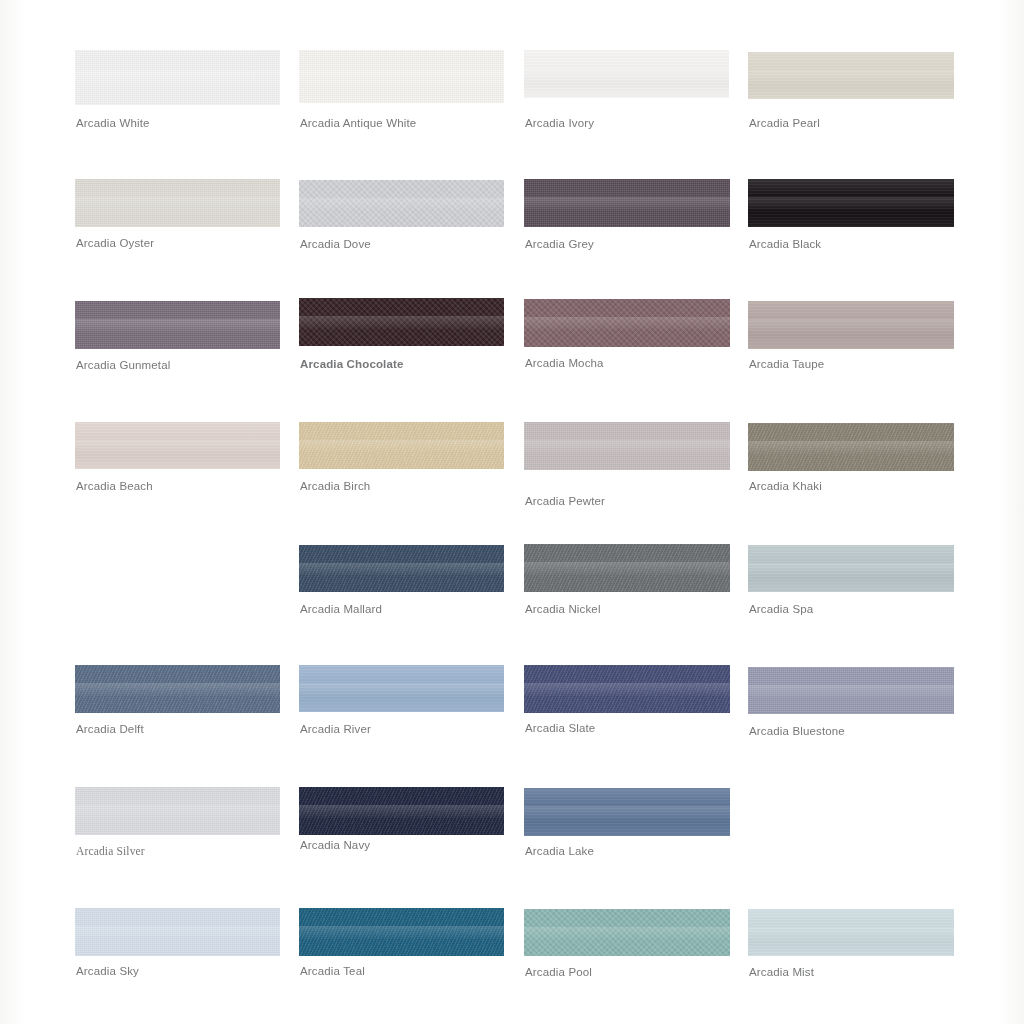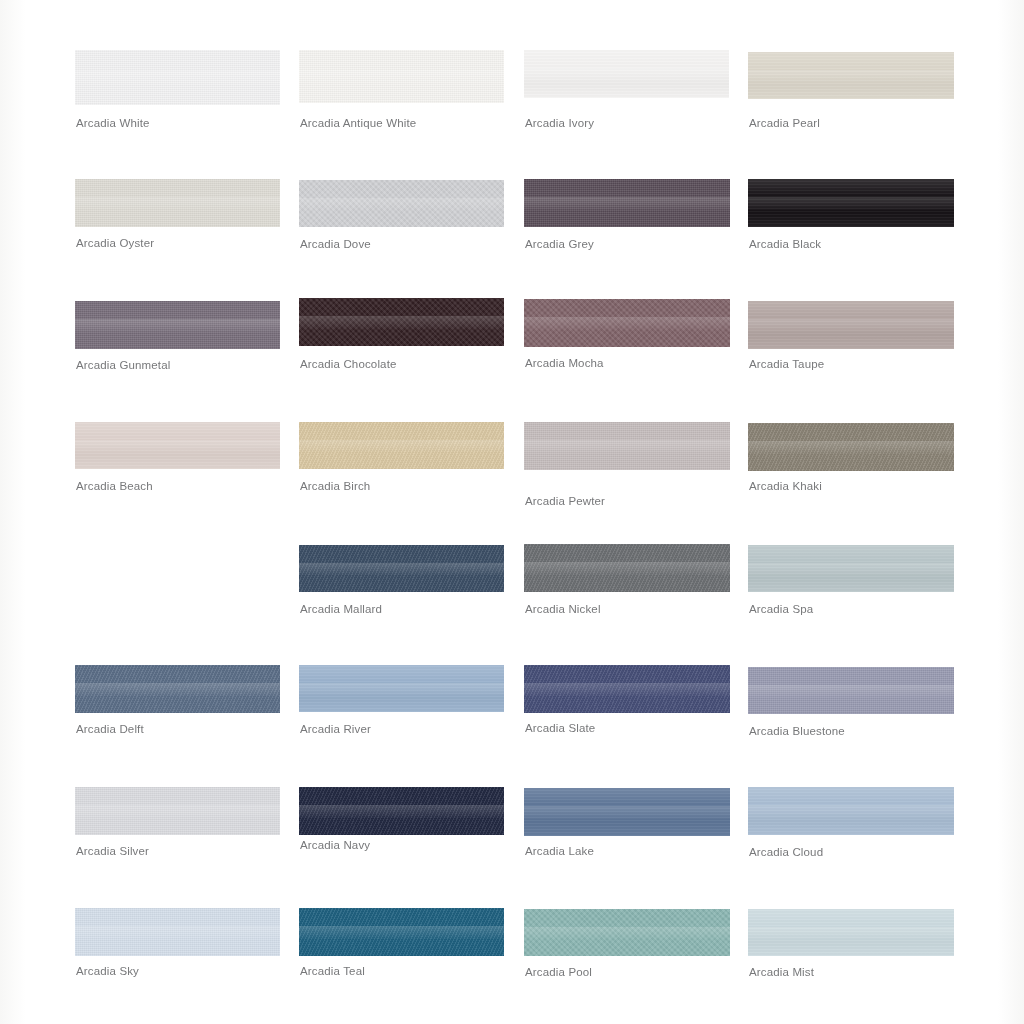--- a/index.html
+++ b/index.html
@@ -132,21 +132,21 @@
       </div>
       <div class="label" style="top: 59px; color: rgb(119, 120, 122);">Arcadia Black</div>
     </div>
     <div class="cell" style="left: 75px; top: 301px; width: 205px; height: 74px;">
       <div class="swatch" style="height: 48px; background: rgb(117, 107, 120);">
         <div class="weave plain"></div>
         <div class="band"></div>
       </div>
       <div class="label" style="top: 58px; color: rgb(119, 120, 122);">Arcadia Gunmetal</div>
     </div>
-    <div class="cell" style="left: 299px; top: 298px; width: 205px; height: 76px;">
+    <div class="cell" style="left: 299px; top: 298px; width: 205px; height: 76px; font-weight: bold;">
       <div class="swatch" style="height: 48px; background: rgb(51, 32, 36);">
         <div class="weave knit"></div>
         <div class="band"></div>
       </div>
       <div class="label" style="top: 60px; color: rgb(119, 120, 122);">Arcadia Chocolate</div>
     </div>
     <div class="cell" style="left: 524px; top: 299px; width: 206px; height: 74px;">
       <div class="swatch" style="height: 48px; background: rgb(127, 98, 104);">
         <div class="weave knit"></div>
         <div class="band"></div>
@@ -235,42 +235,35 @@
         <div class="weave plain"></div>
         <div class="band"></div>
       </div>
       <div class="label" style="top: 58px; color: rgb(119, 120, 122);">Arcadia Bluestone</div>
     </div>
     <div class="cell" style="left: 75px; top: 787px; width: 205px; height: 74px;">
       <div class="swatch" style="height: 48px; background: rgb(217, 218, 222);">
         <div class="weave plain"></div>
         <div class="band"></div>
       </div>
-      <div class="label" style="top: 58px; color: rgb(119, 120, 122);">Arcadia Silver</div>
+      <div class="label" style="top: 58px; color: rgb(119, 120, 122); font-family: Liberation Serif, serif;">Arcadia Silver</div>
     </div>
     <div class="cell" style="left: 299px; top: 787px; width: 205px; height: 75px;">
       <div class="swatch" style="height: 48px; background: rgb(35, 41, 66);">
         <div class="weave twill"></div>
         <div class="band"></div>
       </div>
       <div class="label" style="top: 52px; color: rgb(119, 120, 122);">Arcadia Navy</div>
     </div>
     <div class="cell" style="left: 524px; top: 788px; width: 206px; height: 73px;">
       <div class="swatch" style="height: 48px; background: rgb(95, 119, 153);">
         <div class="weave sheen"></div>
         <div class="band"></div>
       </div>
       <div class="label" style="top: 57px; color: rgb(119, 120, 122);">Arcadia Lake</div>
-    </div>
-    <div class="cell" style="left: 748px; top: 787px; width: 206px; height: 75px;">
-      <div class="swatch" style="height: 48px; background: rgb(169, 189, 211);">
-        <div class="weave sheen"></div>
-        <div class="band"></div>
-      </div>
-      <div class="label" style="top: 59px; color: rgb(119, 120, 122);">Arcadia Cloud</div>
     </div>
     <div class="cell" style="left: 75px; top: 908px; width: 205px; height: 73px;">
       <div class="swatch" style="height: 48px; background: rgb(211, 221, 233);">
         <div class="weave plain"></div>
         <div class="band"></div>
       </div>
       <div class="label" style="top: 57px; color: rgb(119, 120, 122);">Arcadia Sky</div>
     </div>
     <div class="cell" style="left: 299px; top: 908px; width: 205px; height: 73px;">
       <div class="swatch" style="height: 48px; background: rgb(31, 97, 128);">

